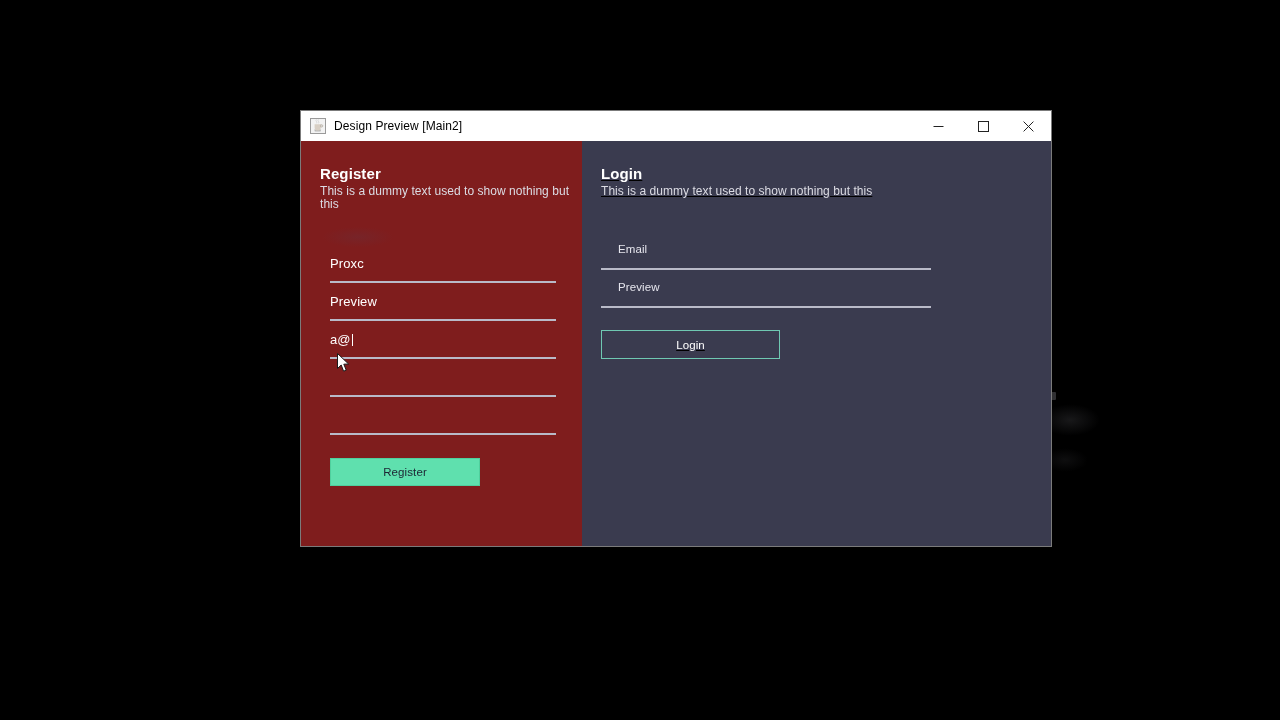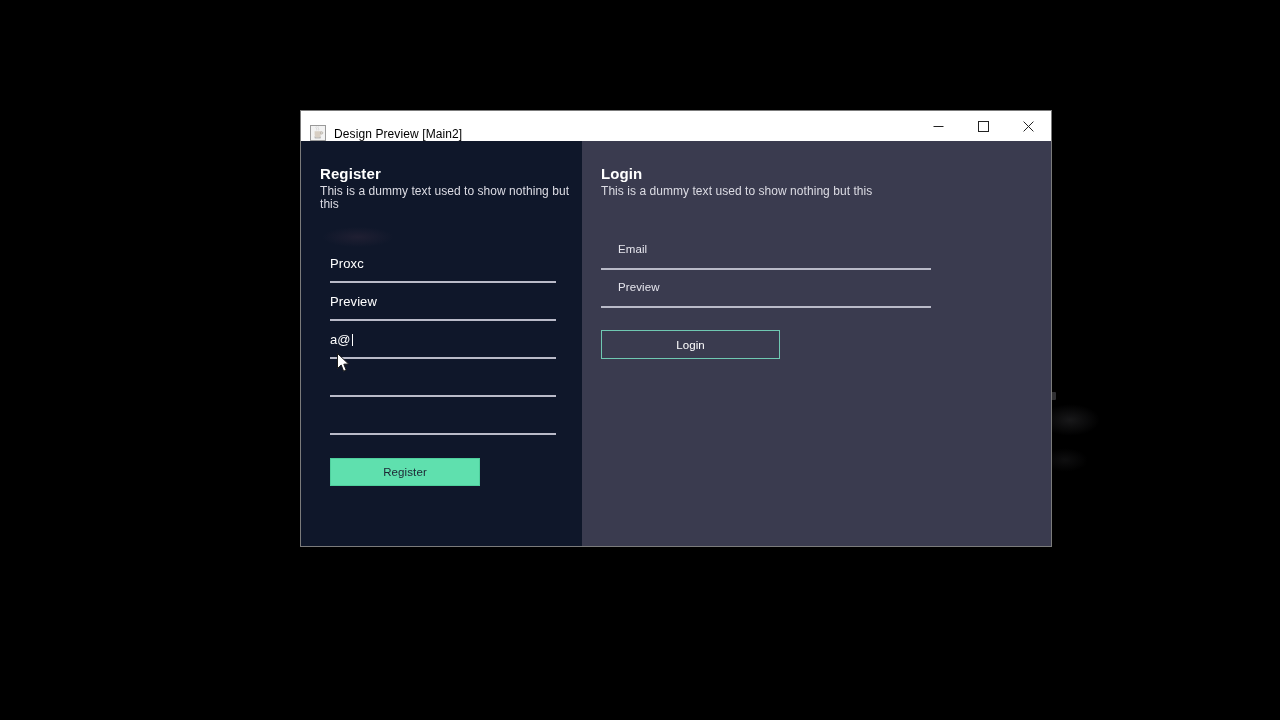--- a/index.html
+++ b/index.html
@@ -44,21 +44,21 @@
     background: #2a2c3c;
     overflow: hidden;
   }
 
   
   .titlebar {
     position: relative;
     height: 30px;
     background: #ffffff;
     display: flex;
-    align-items: flex-end;
+    align-items: center;
     box-sizing: border-box;
   }
   .title-icon {
     width: 16px;
     height: 16px;
     margin-left: 9px;
     margin-right: 8px;
     flex: 0 0 auto;
     position: relative;
   }
@@ -86,31 +86,32 @@
 
   
   .appbody {
     position: relative;
     height: 405px;
     display: flex;
   }
   .panel-left {
     width: 281px;
     flex: 0 0 281px;
-    background: #0f172a;
+    background: #7f1d1d;
     position: relative;
     box-sizing: border-box;
     padding: 24px 0 0 0;
   }
   .panel-right {
     flex: 1 1 auto;
     background: #3a3b4f;
     position: relative;
     box-sizing: border-box;
     padding: 24px 0 0 0;
+    text-decoration: underline;
   }
 
   .panel-head {
     margin-left: 19px;
   }
   .panel-title {
     font-size: 15px;
     font-weight: bold;
     color: #ffffff;
     line-height: 18px;

